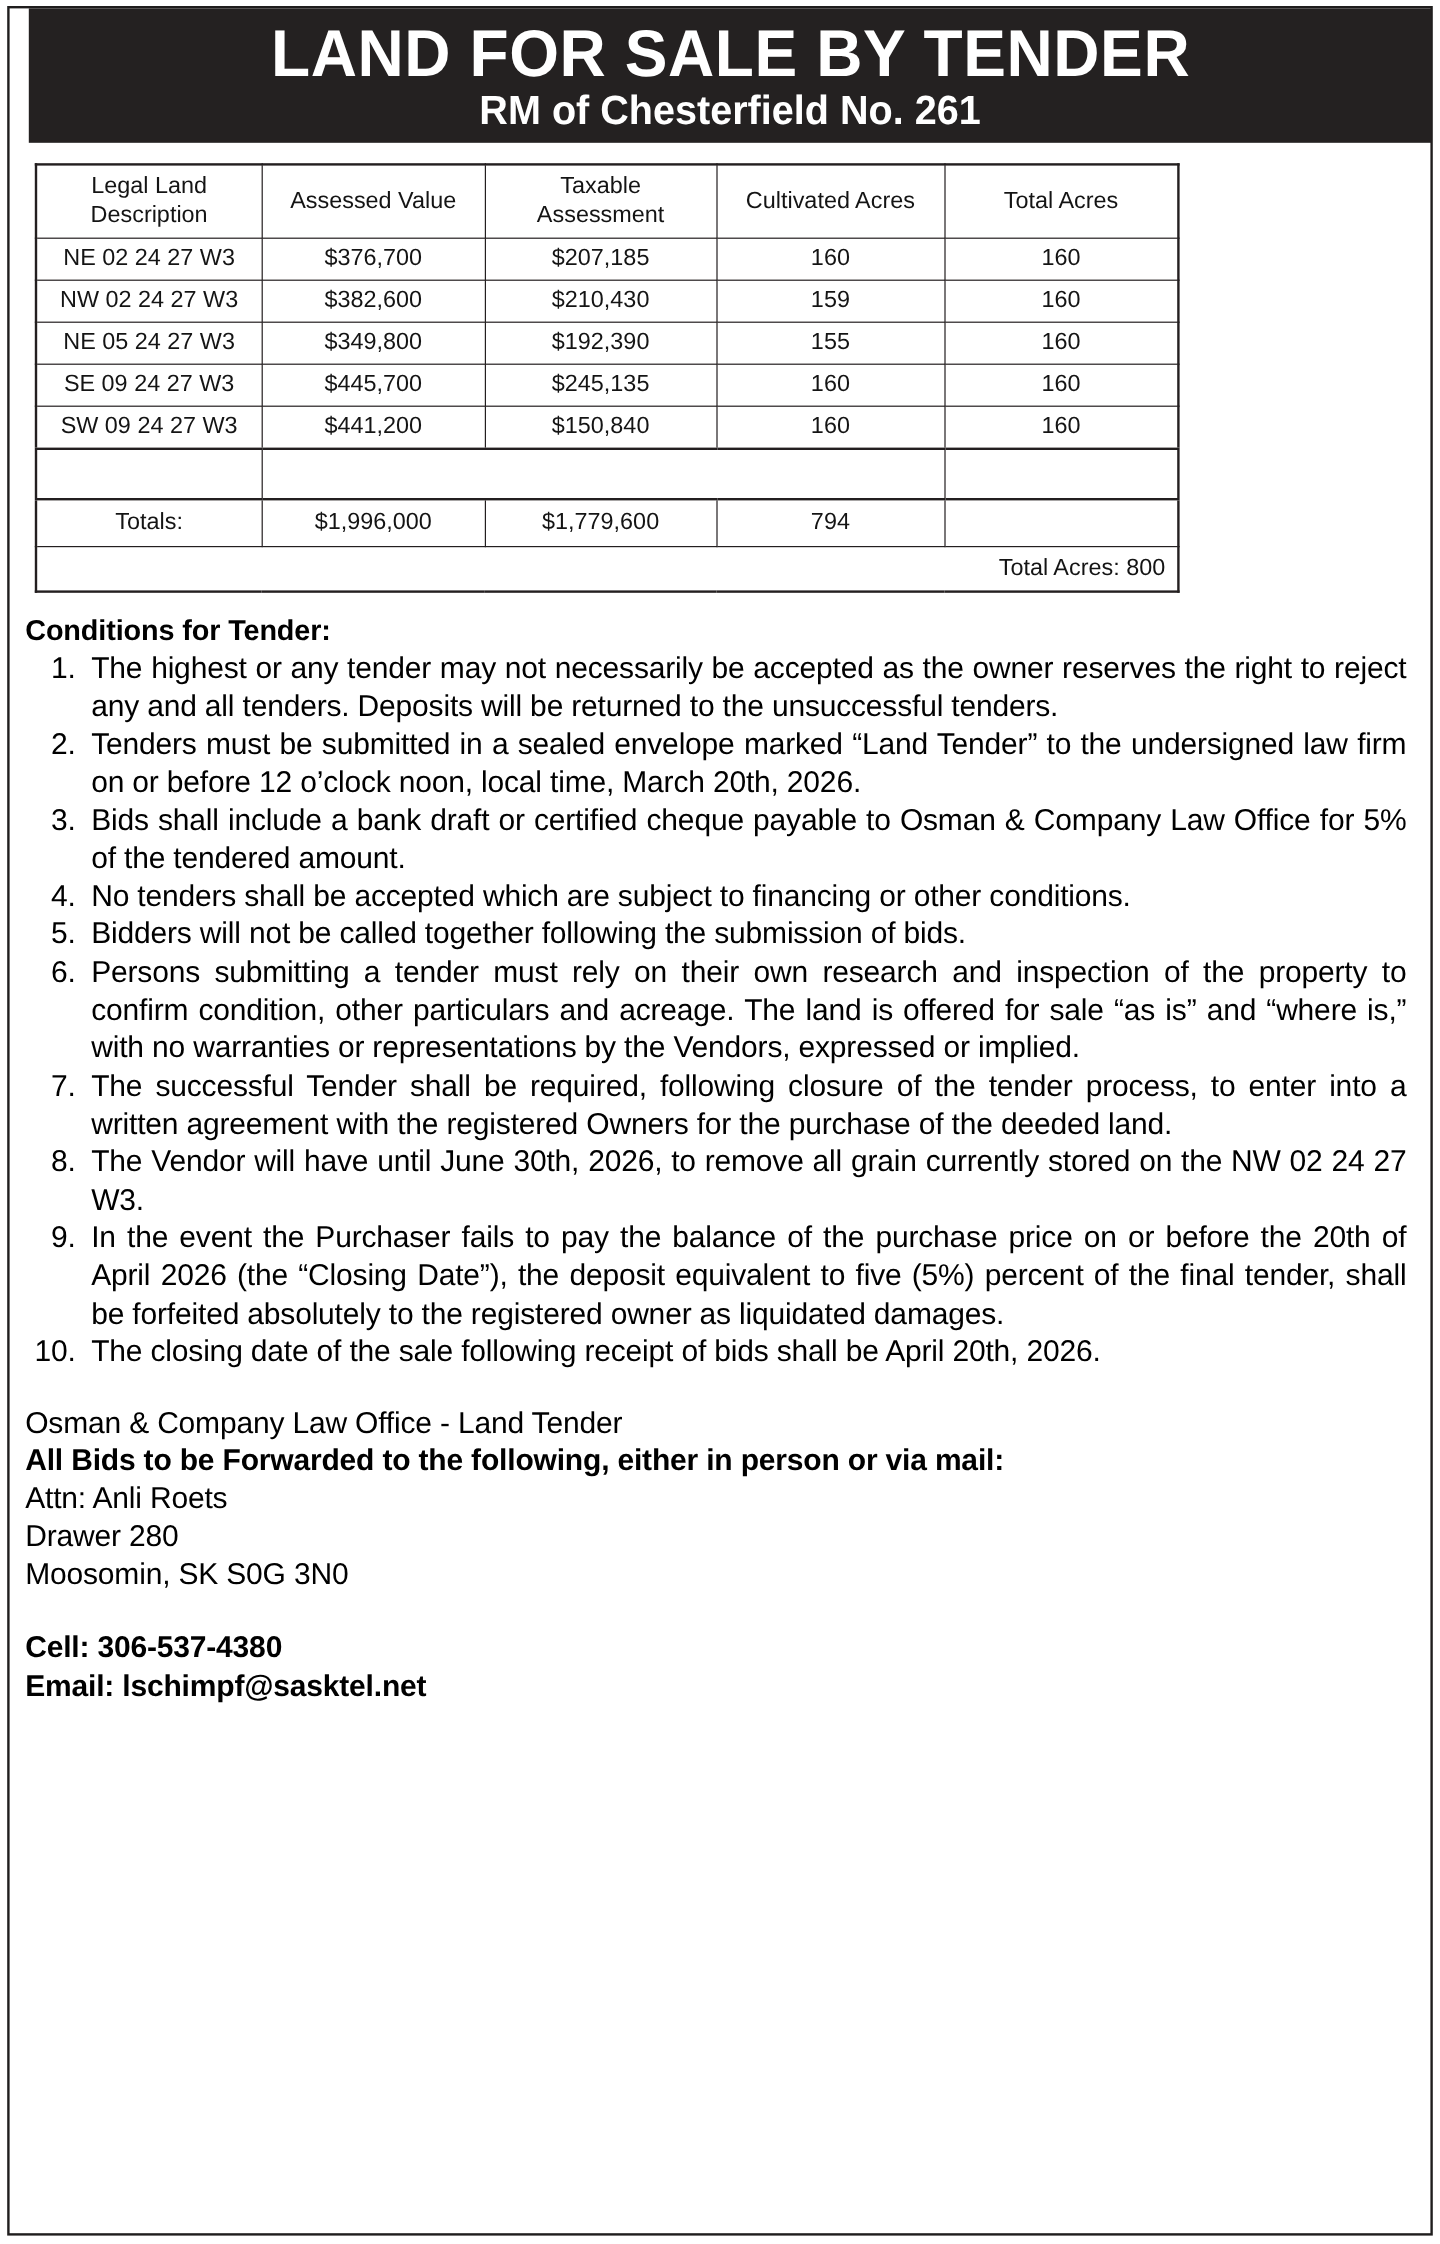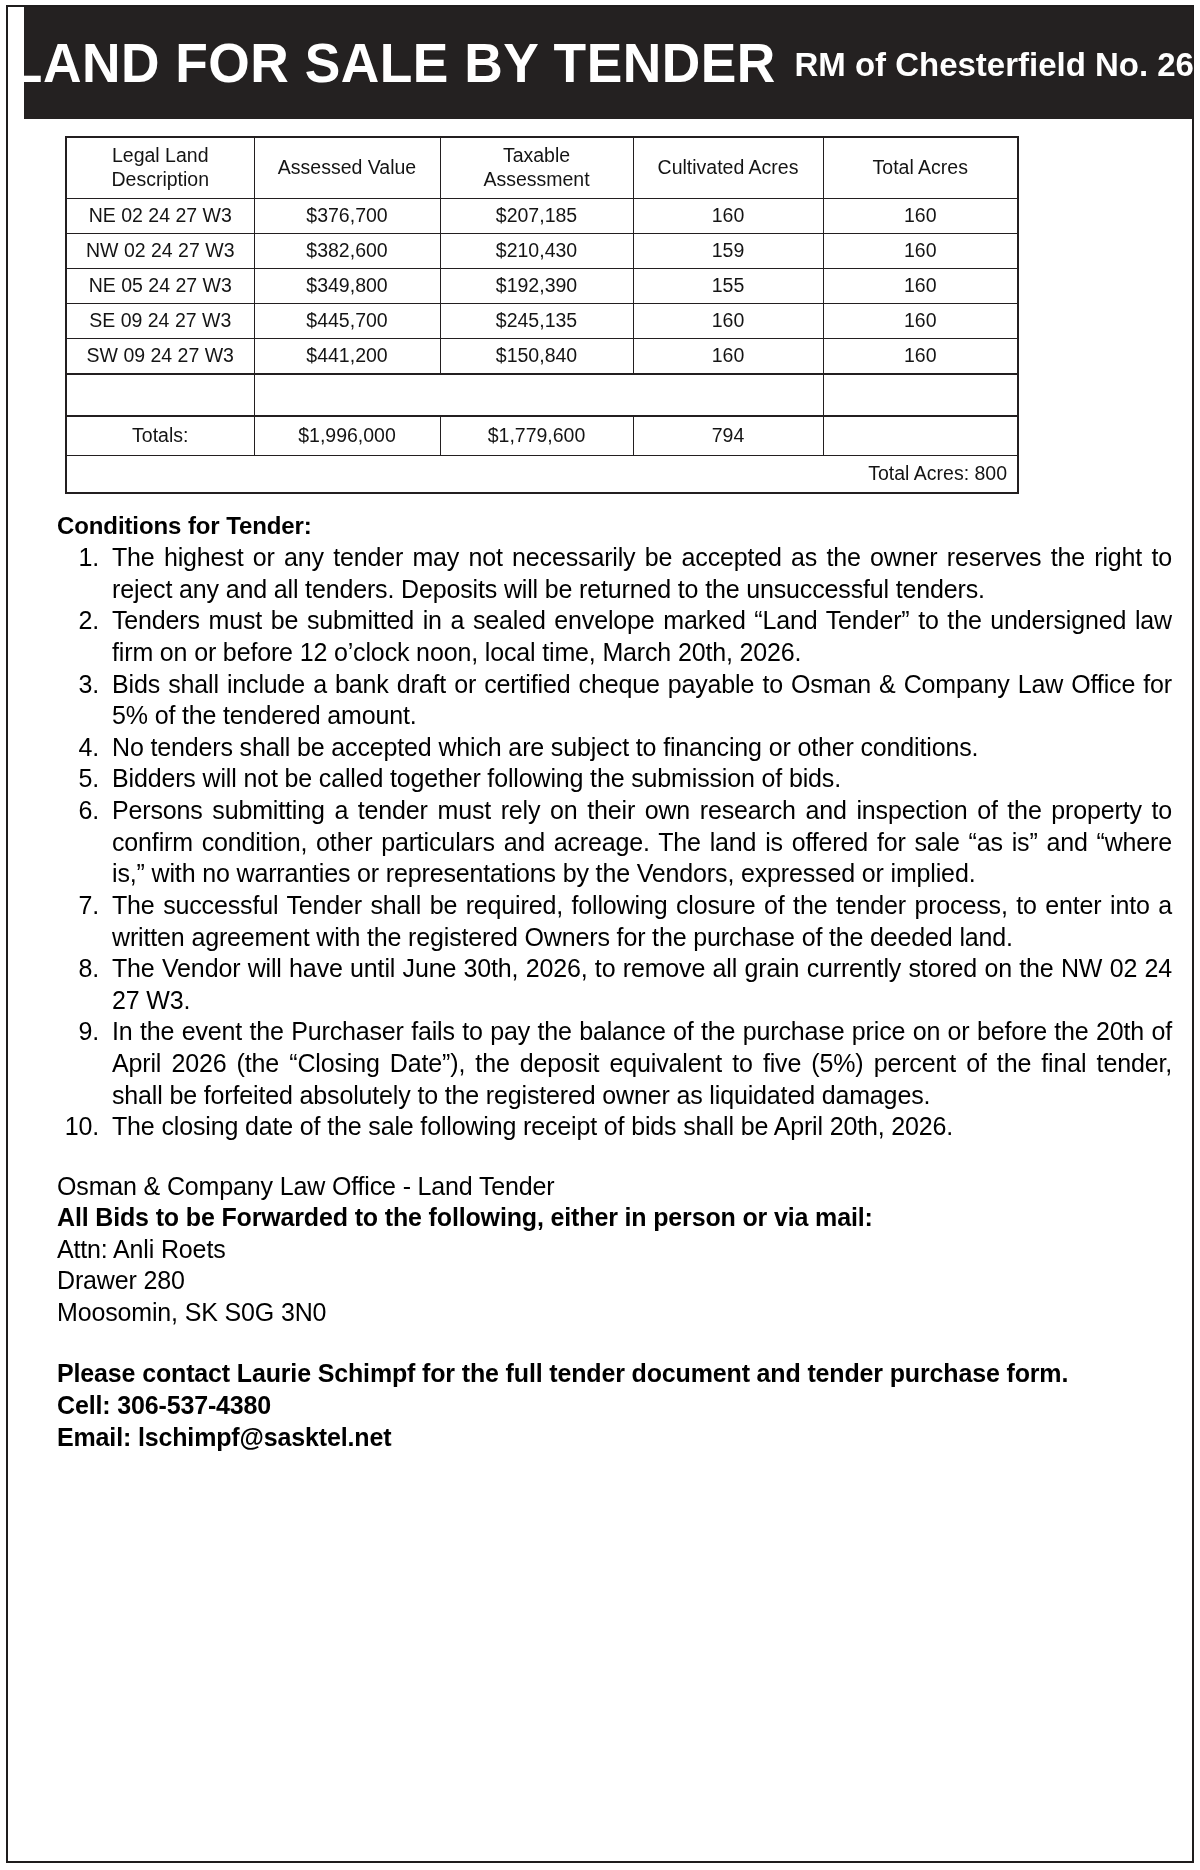--- a/index.html
+++ b/index.html
@@ -31,20 +31,21 @@
     pointer-events: none;
   }
 
   
   .banner {
     position: relative;
     background: #242121;
     height: 112px;
     margin: 7px 7px 0 24px;
     display: flex;
+    flex-direction: column;
     align-items: center;
     justify-content: center;
     overflow: hidden;
   }
   .banner-title {
     color: #ffffff;
     font-family: "Liberation Sans Narrow", "Liberation Sans", sans-serif;
     font-weight: bold;
     font-size: 55px;
     line-height: 1.02;
@@ -59,21 +60,20 @@
     font-size: 34px;
     line-height: 1.08;
     margin-top: 2px;
     transform: scaleX(0.97);
     white-space: nowrap;
   }
 
   
   .content {
     padding: 0 28px 0 21px;
-    margin-left: 36px;
   }
 
   
   .tender-table {
     width: 952px;
     margin: 17px 0 0 8px;
     border-collapse: collapse;
     table-layout: fixed;
     border: 2px solid #231f20;
     font-size: 19.5px;
@@ -324,19 +324,18 @@
 
     <div class="bids-block">
       <span class="line">Osman &amp; Company Law Office - Land Tender</span>
       <span class="line bold">All Bids to be Forwarded to the following, either in person or via mail:</span>
       <span class="line">Attn: Anli Roets</span>
       <span class="line">Drawer 280</span>
       <span class="line">Moosomin, SK S0G 3N0</span>
     </div>
 
     <div class="contact-block">
-      <span class="line">Please contact Laurie Schimpf for the full tender document and tender purchase form.</span>
       <span class="line">Cell: 306-537-4380</span>
       <span class="line">Email: lschimpf@sasktel.net</span>
     </div>
 
   </div>
 </div>
 
 </body></html>

